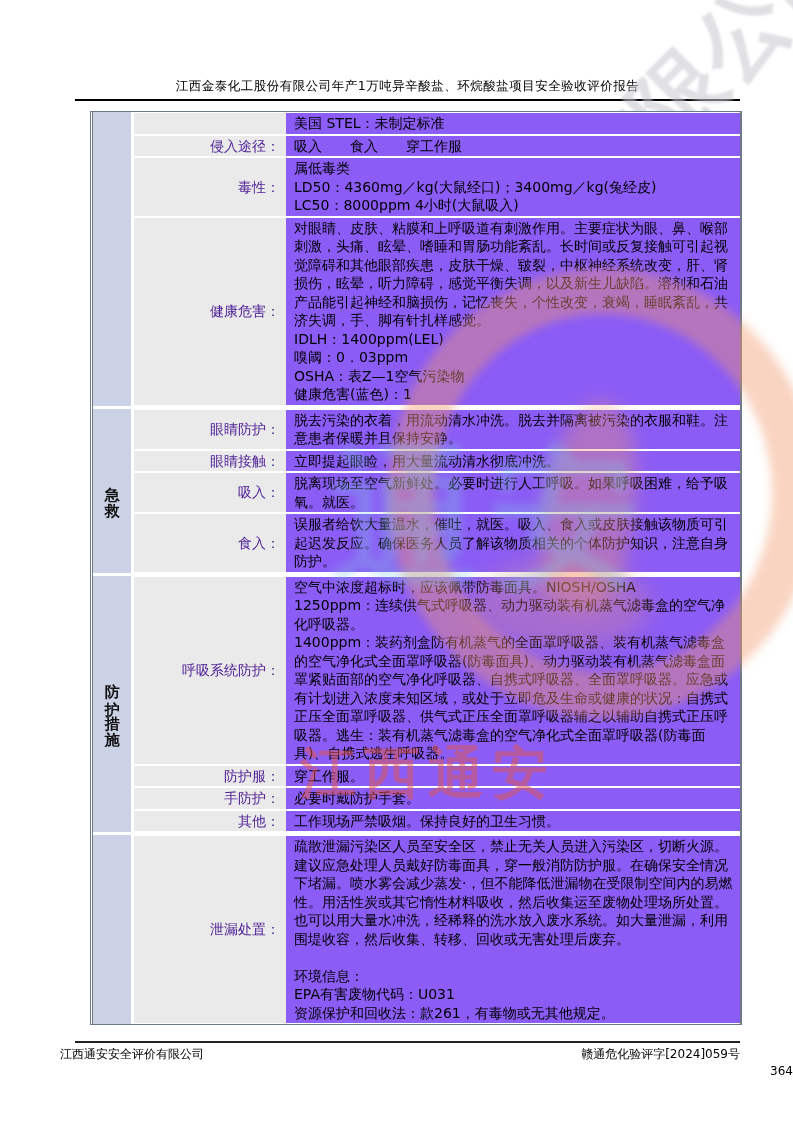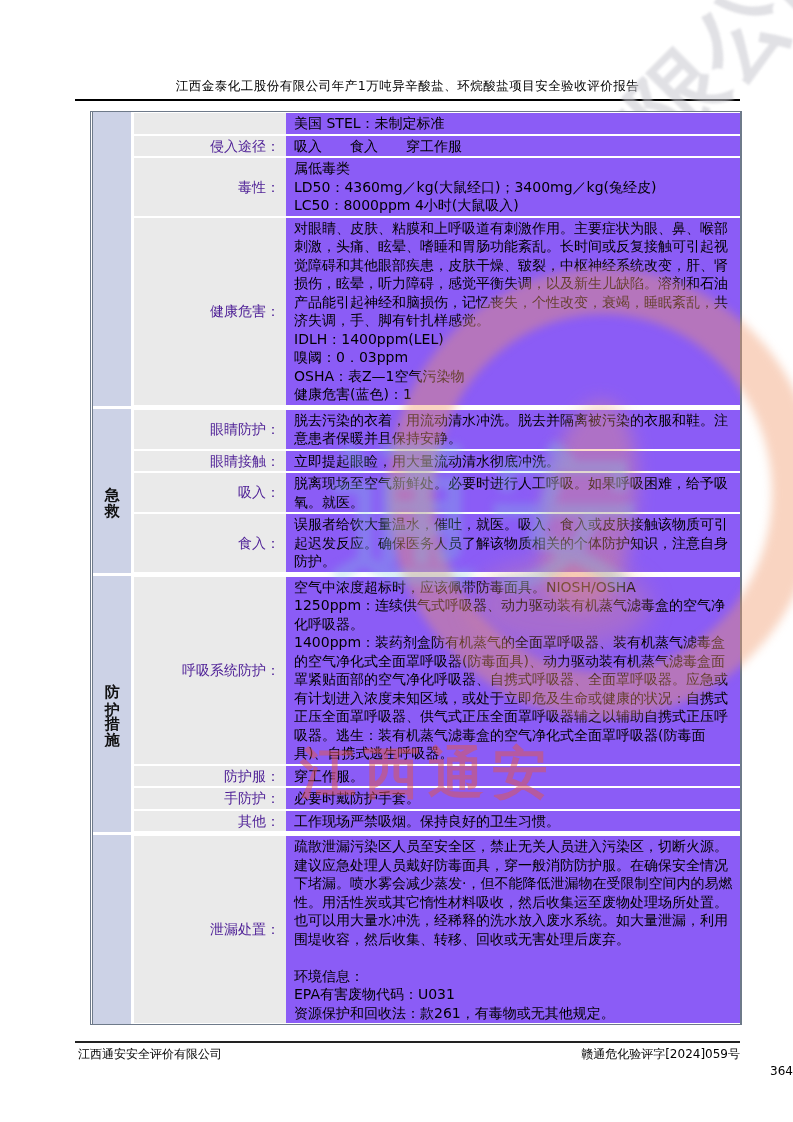--- a/index.html
+++ b/index.html
@@ -62,21 +62,21 @@
   .wm-cyan-text {
     left:330px; top:420px; font-size:150px; font-weight:bold; white-space:nowrap;
     color:rgba(125,200,225,0.30); filter:blur(4px); letter-spacing:10px;
   }
   .wm-red-text {
     left:276px; top:736px; font-size:56px; font-weight:bold; white-space:nowrap;
     color:rgba(224,85,75,0.50); letter-spacing:8px;margin-left:24px;
   }
 
   .footer-rule { position:absolute; top:1041px; left:75px; width:665px; border-top:2px solid #222; }
-  .footer-left  { position:absolute; top:1046px; left:78px;  font-size:12px; }
+  .footer-left  { position:absolute; top:1046px; left:60px;  font-size:12px; }
   .footer-right { position:absolute; top:1046px; right:53px; font-size:12px; }
   .page-number  { position:absolute; top:1064px; left:0; width:793px; text-align:right; font-size:12px; }
 </style>
 </head>
 <body>
 
 <div class="page">
 
   <div class="header-title">江西金泰化工股份有限公司年产1万吨异辛酸盐、环烷酸盐项目安全验收评价报告</div>
   <div class="header-rule"></div>

